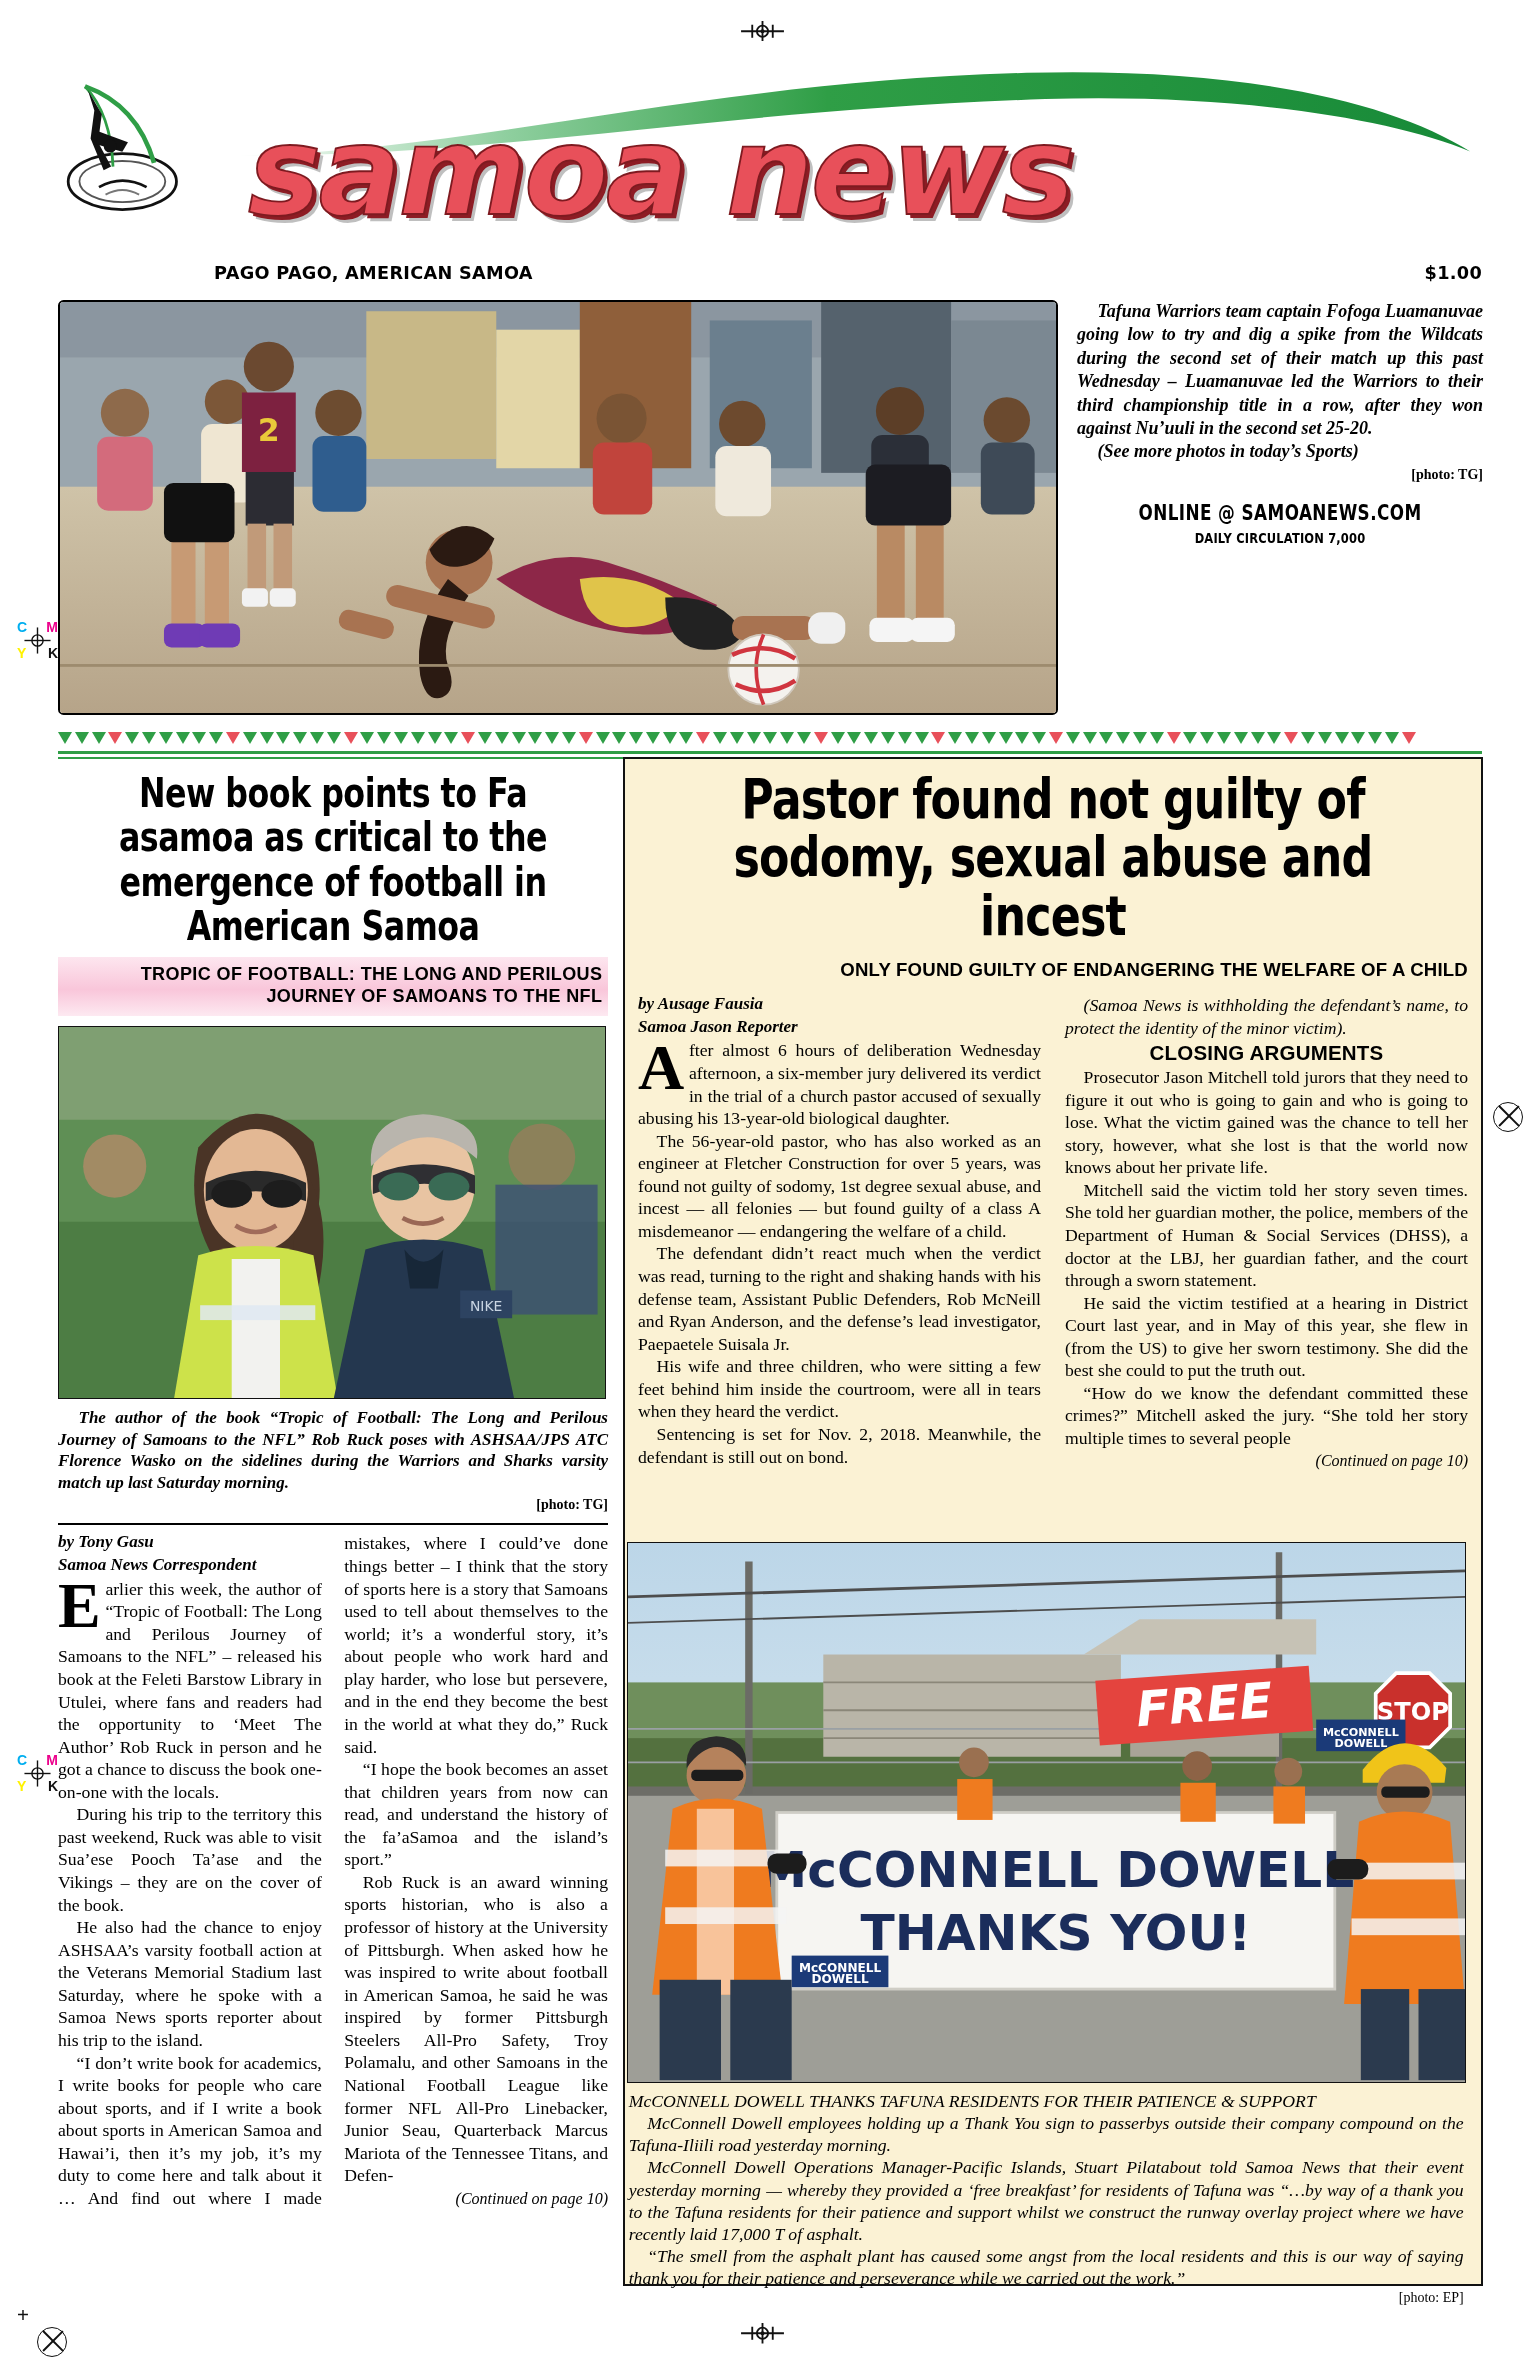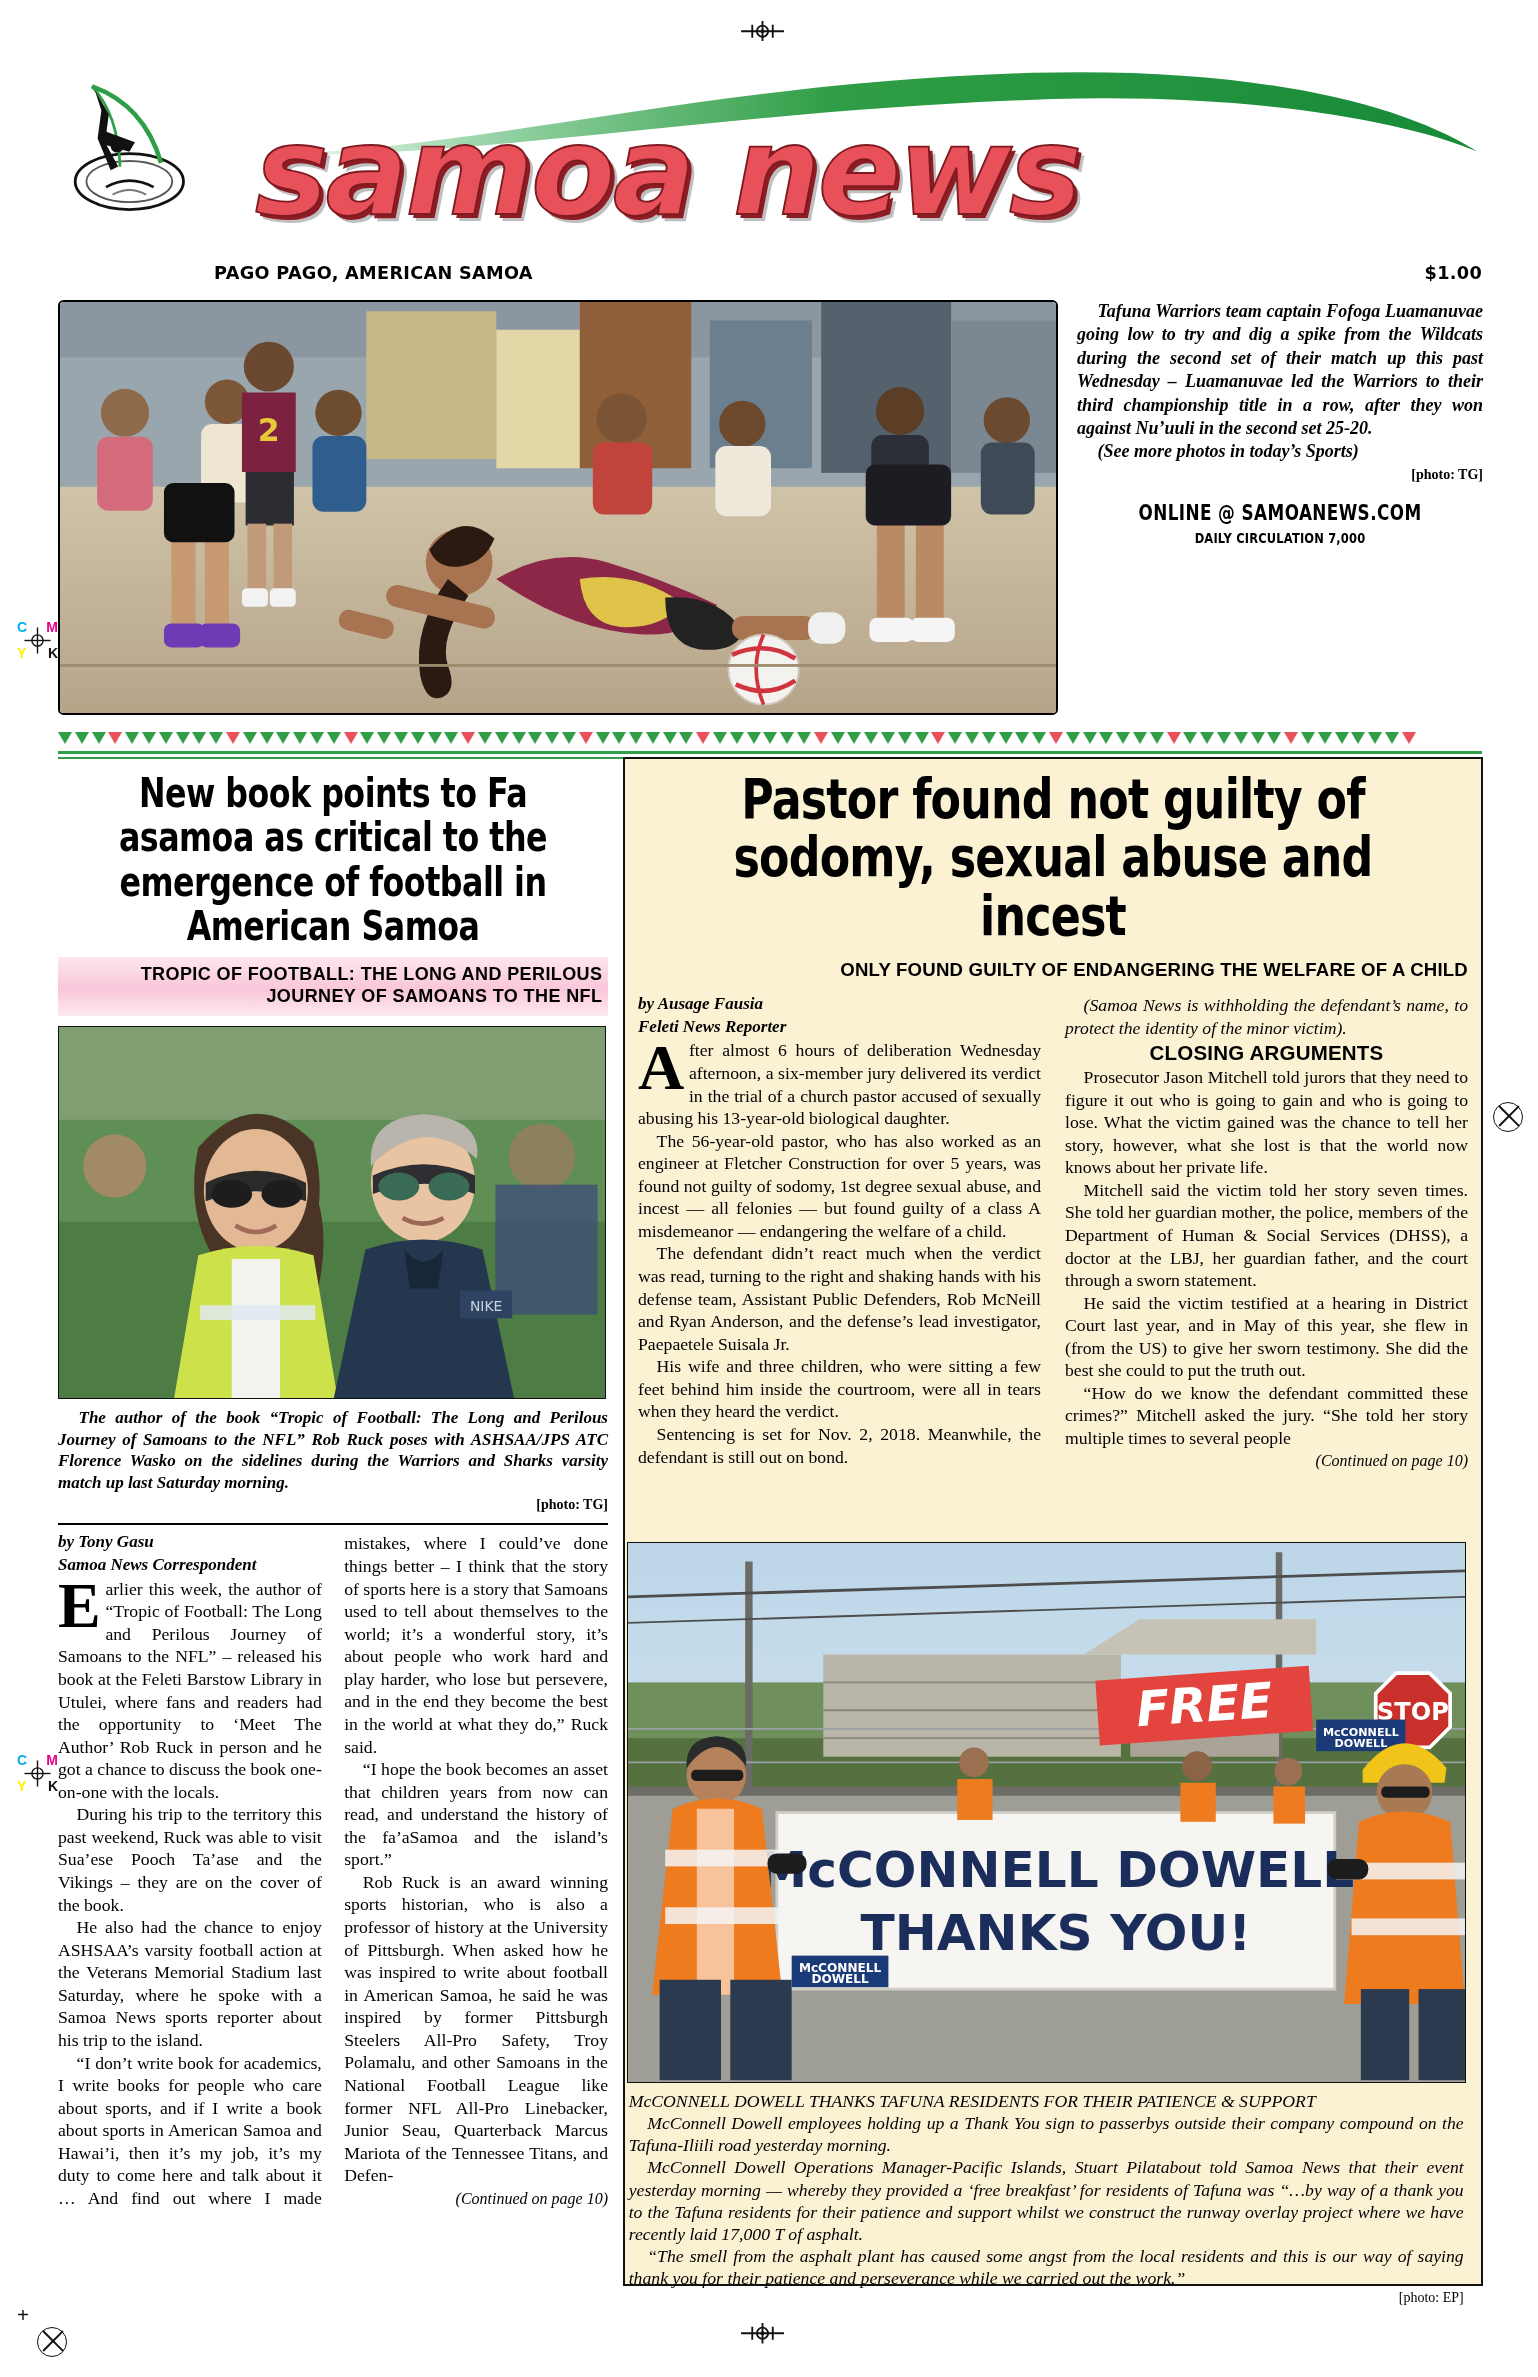--- a/index.html
+++ b/index.html
@@ -6,21 +6,21 @@
   body{width:1538px;height:2377px;position:relative;font-family:"Liberation Serif",serif;overflow:hidden;}
 
   .page{position:absolute;inset:0;background:#fff;}
 
   
   .regmark{position:absolute;font-family:"Liberation Sans",sans-serif;}
   .reg-cross{width:43px;height:20.5px;}
   .cmyk{position:absolute;font-size:14px;font-weight:bold;line-height:1.05;font-family:"Liberation Sans",sans-serif;}
 
   
-  .masthead{position:absolute;left:55px;top:56px;width:1426px;height:168px;}
+  .masthead{position:absolute;left:48px;top:56px;width:1426px;height:168px;}
   .logo-mark{position:absolute;left:9.3px;top:20.5px;width:168px;height:140px;}
   .swoosh{position:absolute;left:177px;top:0px;width:1249px;height:103px;}
   .nameplate{position:absolute;left:200px;top:54px;font-family:"DejaVu Sans",sans-serif;font-weight:bold;font-style:italic;
              font-size:123px;letter-spacing:-2.8px;color:#e8505a;line-height:1;
              text-shadow:3.7px 3.7px 0 #8d1c24, 6.5px 6.5px 0 rgba(0,0,0,.25);
              -webkit-text-stroke:1.9px #7e1a20;}
   .dateline{position:absolute;left:56px;top:263px;width:1426px;height:28px;}
   .dateline span{position:absolute;font-family:"DejaVu Sans",sans-serif;font-weight:bold;font-size:17.7px;color:#000;letter-spacing:0.3px;}
   .dl-left{left:158px;top:0;}
   .dl-mid{left:620px;top:12px;margin-top:36px;}
@@ -394,21 +394,21 @@
       <div class="contd">(Continued on page 10)</div>
     </div>
   </div>
 
   <div class="rightcol">
     <div class="hl-right">Pastor found not guilty of sodomy, sexual abuse and incest</div>
     <div class="sub-right">ONLY FOUND GUILTY OF ENDANGERING THE WELFARE OF A CHILD</div>
 
     <div class="right-two body">
       <div class="byline">by Ausage Fausia</div>
-      <div class="byline">Feleti News Reporter</div>
+      <div class="byline">Samoa Jason Reporter</div>
       <p class="first"><span class="dropcap">A</span><span>fter almost 6 hours of deliberation Wednesday afternoon, a six-member jury delivered its verdict in the trial of a church pastor accused of sexually abusing his 13-year-old biological daughter.</span></p>
       <p>The 56-year-old pastor, who has also worked as an engineer at Fletcher Construction for over 5 years, was found not guilty of sodomy, 1st degree sexual abuse, and incest — all felonies — but found guilty of a class A misdemeanor — endangering the welfare of a child.</p>
       <p>The defendant didn’t react much when the verdict was read, turning to the right and shaking hands with his defense team, Assistant Public Defenders, Rob McNeill and Ryan Anderson, and the defense’s lead investigator, Paepaetele Suisala Jr.</p>
       <p>His wife and three children, who were sitting a few feet behind him inside the courtroom, were all in tears when they heard the verdict.</p>
       <p>Sentencing is set for Nov. 2, 2018. Meanwhile, the defendant is still out on bond.</p>
       <p class="italnote">(Samoa News is withholding the defendant’s name, to protect the identity of the minor victim).</p>
       <div class="sectionhead">CLOSING ARGUMENTS</div>
       <p>Prosecutor Jason Mitchell told jurors that they need to figure it out who is going to gain and who is going to lose. What the victim gained was the chance to tell her story, however, what she lost is that the world now knows about her private life.</p>
       <p>Mitchell said the victim told her story seven times. She told her guardian mother, the police, members of the Department of Human &amp; Social Services (DHSS), a doctor at the LBJ, her guardian father, and the court through a sworn statement.</p>
       <p>He said the victim testified at a hearing in District Court last year, and in May of this year, she flew in (from the US) to give her sworn testimony. She did the best she could to put the truth out.</p>

